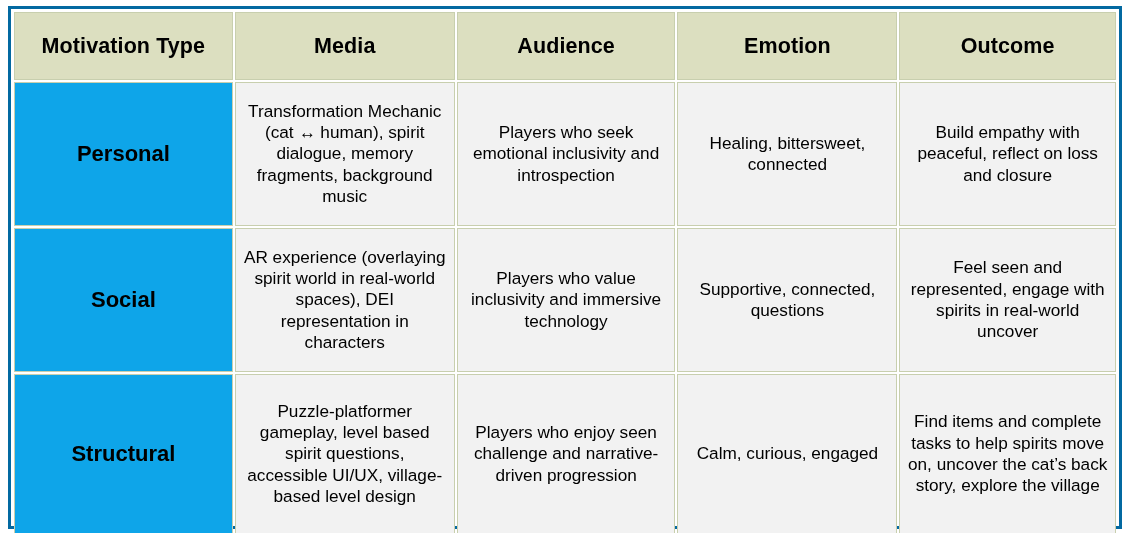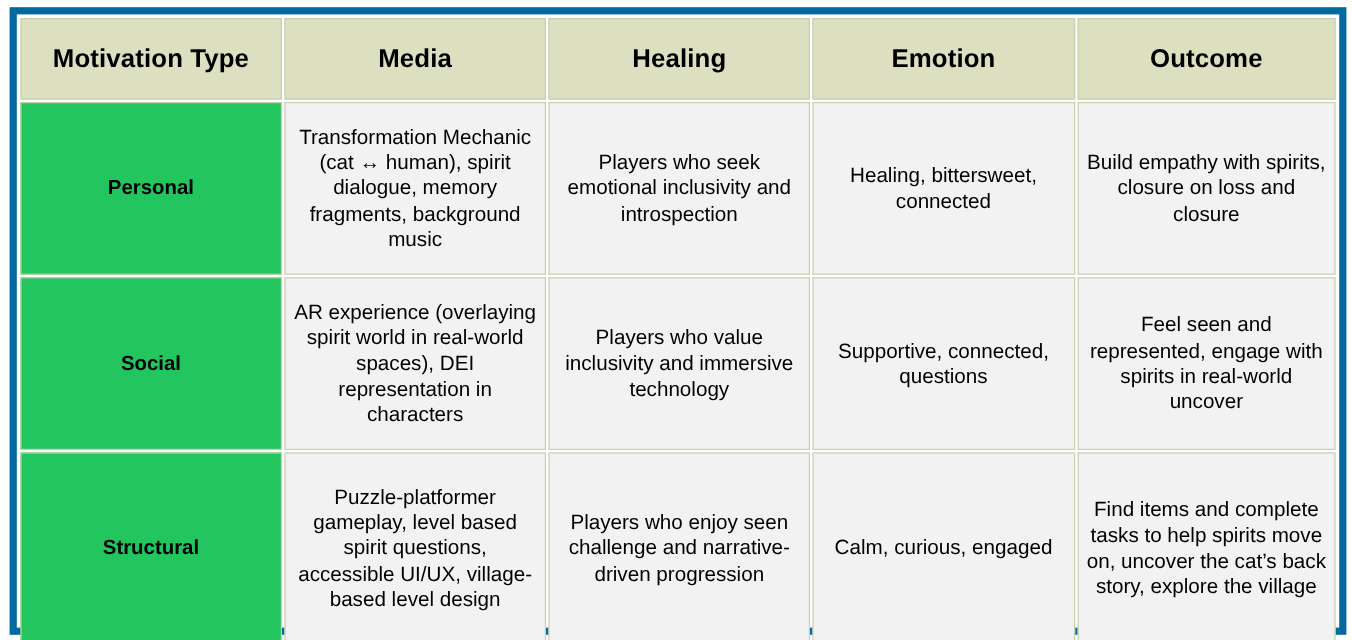--- a/index.html
+++ b/index.html
@@ -15,21 +15,21 @@
     overflow: hidden;
   }
 
   #table-root {
     position: absolute;
     left: 8px;
     top: 6px;
     width: 1114px;
     height: 523px;
     box-sizing: border-box;
-    border: 6px solid #0369a1;
+    border: 3px solid #0369a1;
     background: #ffffff;
     padding: 1px;
   }
 
   table.motivation-table {
     width: 100%;
     height: 100%;
     border-collapse: separate;
     border-spacing: 2px;
     table-layout: fixed;
@@ -49,22 +49,22 @@
   thead th {
     background: #dcdfc0;
     font-size: 21.5px;
     font-weight: bold;
     height: 68px;
     letter-spacing: 0.1px;
   }
 
   
   tbody td.category-cell {
-    background: #22c55e;
-    font-size: 17px;
+    background: #0ea5e9;
+    font-size: 22px;
     font-weight: bold;
   }
 
   
   tbody td.data-cell {
     background: #f2f2f2;
     font-size: 17.2px;
     font-weight: normal;
     line-height: 1.24;
   }
@@ -99,21 +99,21 @@
     </colgroup>
     <thead>
       <tr>
         <th>
           <span class="cell-text">Motivation Type</span>
         </th>
         <th>
           <span class="cell-text">Media</span>
         </th>
         <th>
-          <span class="cell-text">Healing</span>
+          <span class="cell-text">Audience</span>
         </th>
         <th>
           <span class="cell-text">Emotion</span>
         </th>
         <th>
           <span class="cell-text">Outcome</span>
         </th>
       </tr>
     </thead>
     <tbody>
@@ -124,21 +124,21 @@
         <td class="data-cell">
           <span class="cell-text">Transformation Mechanic (cat ↔ human), spirit dialogue, memory fragments, background music</span>
         </td>
         <td class="data-cell">
           <span class="cell-text">Players who seek emotional inclusivity and introspection</span>
         </td>
         <td class="data-cell">
           <span class="cell-text">Healing, bittersweet, connected</span>
         </td>
         <td class="data-cell">
-          <span class="cell-text">Build empathy with spirits, closure on loss and closure</span>
+          <span class="cell-text">Build empathy with peaceful, reflect on loss and closure</span>
         </td>
       </tr>
       <tr class="row-social">
         <td class="category-cell">
           <span class="cell-text">Social</span>
         </td>
         <td class="data-cell">
           <span class="cell-text">AR experience (overlaying spirit world in real-world spaces), DEI representation in characters</span>
         </td>
         <td class="data-cell">

